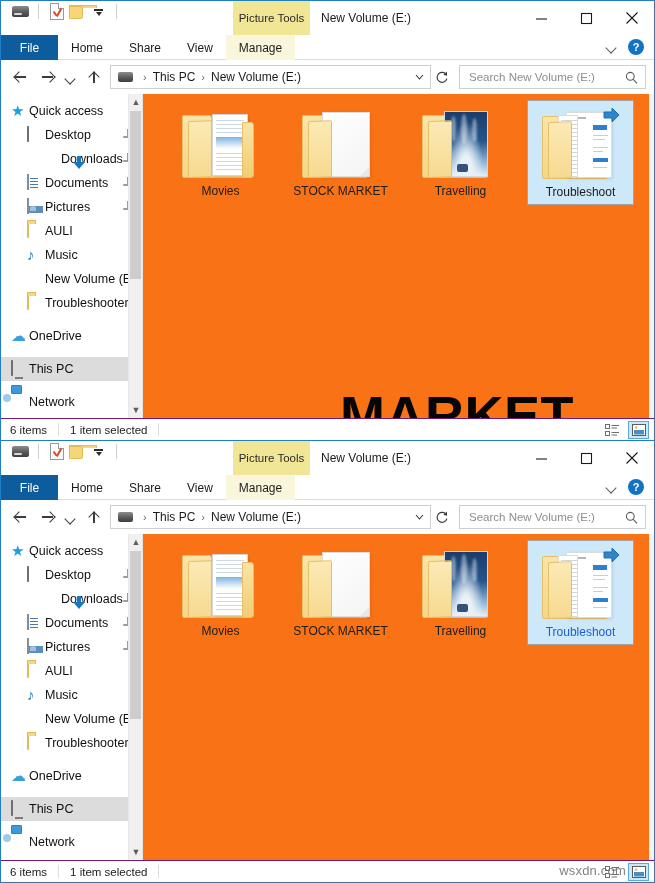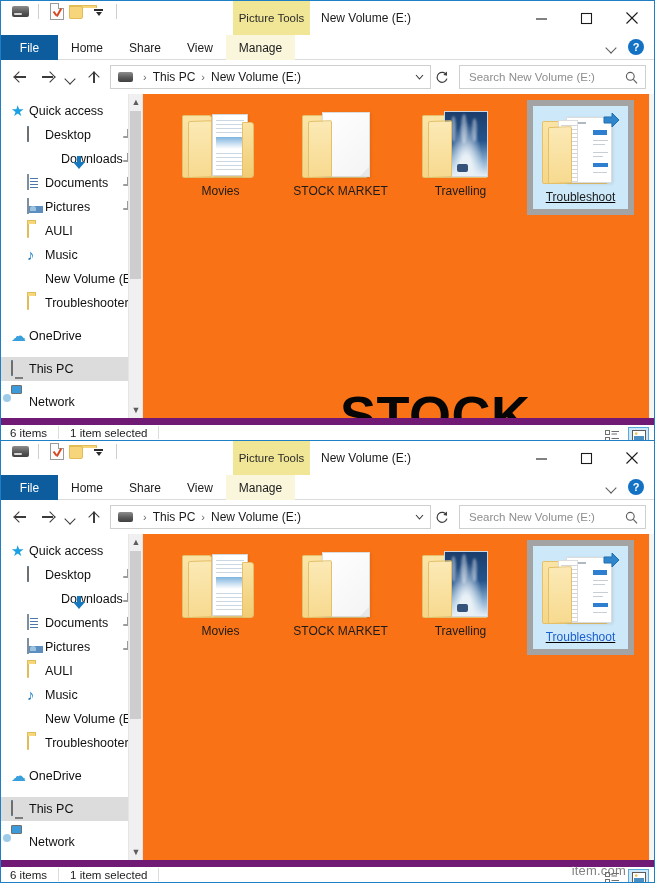--- a/index.html
+++ b/index.html
@@ -219,21 +219,21 @@
   .pane-divider{ width:1px; background:#e4e4e4; }
 
   
   .content{ flex:1; position:relative; background:#f97316; overflow:hidden; }
   .tilerow{ display:flex; padding:6px 0 0 24px; gap:0; }
   .tile{
     width:107px; padding:6px 2px 5px;
     display:flex; flex-direction:column; align-items:center;
     margin-right:13px;
   }
-  .tile.selected{ background:#cde8f9; border:6px solid #a3a3a3;text-decoration:underline; }
+  .tile.selected{ background:#cde8f9; border:1px solid #a3a3a3; }
   .tile .label{
     margin-top:6px; font-size:12px; color:#1b1b1b; text-align:center; white-space:nowrap;
   }
   .tile.selected .label.blue{ color:#1b5fd0; }
 
   
   .bigfolder{ width:82px; height:72px; position:relative; }
   .bf-back{
     position:absolute; left:2px; bottom:0; width:66px; height:60px;
     background:linear-gradient(#f9e3a5,#f6d687);
@@ -308,21 +308,21 @@
   
   .bigword{
     position:absolute; font-weight:bold; color:#060606;
     font-size:54px; letter-spacing:0.5px; line-height:1;
   }
   .bigword.before{ left:197px; top:294px; }
 
   
   .statusbar{
     height:22px; flex:0 0 22px;
-    border-top:7px solid #701a75;
+    border-top:1px solid #701a75;
     display:flex; align-items:center;
     background:#ffffff;
     padding-left:9px;
     position:relative;
   }
   .status-txt{ font-size:11.5px; color:#1b1b1b; }
   .status-sep{ width:1px; height:13px; background:#dcdcdc; margin:0 11px; }
   .status-sep.end{ margin-left:11px; }
   .viewbtns{ position:absolute; right:5px; top:2px; display:flex; gap:5px; align-items:center;}
   .vb{ width:21px;height:18px; display:flex;align-items:center;justify-content:center;}
@@ -629,21 +629,21 @@
                 <svg width="22" height="22" viewBox="0 0 22 22">
                   <path d="M4 7 L12 7 L12 3 L19 10 L12 17 L12 13 L4 13 Z" fill="#2f86cc" stroke="#1f6fae" stroke-width="1"></path>
                 </svg>
               </span>
             </div>
             <div class="label">Troubleshoot</div>
           </div>
 
         </div>
 
-        <div class="bigword before">STOCK</div>
+        <div class="bigword before">MARKET</div>
         <div class="contentscroll"></div>
       </div>
     </div>
 
     <div class="statusbar">
       <span class="status-txt">6 items</span>
       <span class="status-sep"></span>
       <span class="status-txt">1 item selected</span>
       <span class="status-sep end"></span>
       <div class="viewbtns">
@@ -968,21 +968,21 @@
         <div class="contentscroll"></div>
       </div>
     </div>
 
     <div class="statusbar">
       <span class="status-txt">6 items</span>
       <span class="status-sep"></span>
       <span class="status-txt">1 item selected</span>
       <span class="status-sep end"></span>
 
-      <div class="watermark">item.com</div>
+      <div class="watermark">wsxdn.com</div>
 
       <div class="viewbtns">
         <div class="vb">
           <svg width="15" height="13" viewBox="0 0 15 13">
             <rect x="0.5" y="0.5" width="4" height="4" fill="none" stroke="#6f6f6f"></rect>
             <rect x="0.5" y="7.5" width="4" height="4" fill="none" stroke="#6f6f6f"></rect>
             <line x1="6.5" y1="1.5" x2="14" y2="1.5" stroke="#6f6f6f"></line>
             <line x1="6.5" y1="4" x2="12" y2="4" stroke="#6f6f6f"></line>
             <line x1="6.5" y1="8.5" x2="14" y2="8.5" stroke="#6f6f6f"></line>
             <line x1="6.5" y1="11" x2="12" y2="11" stroke="#6f6f6f"></line>

